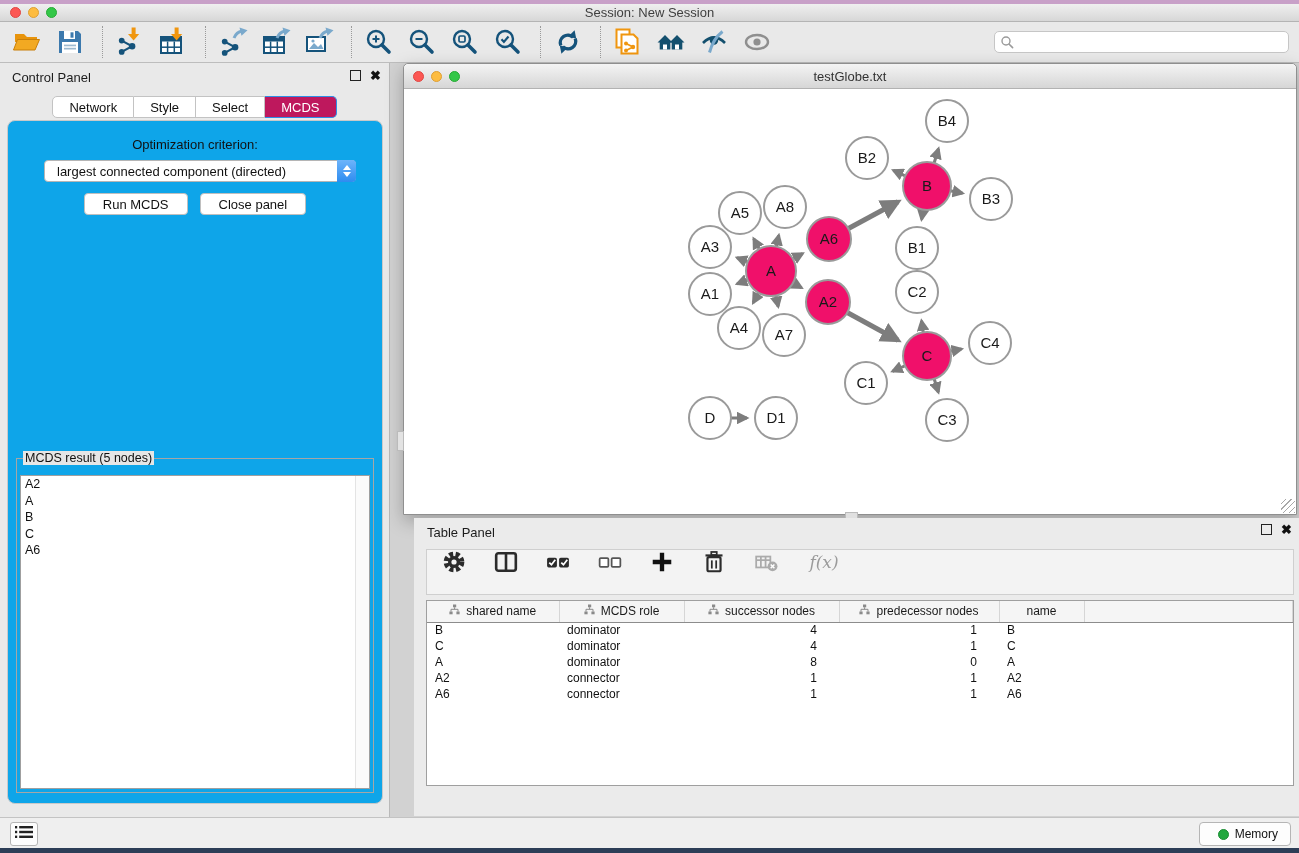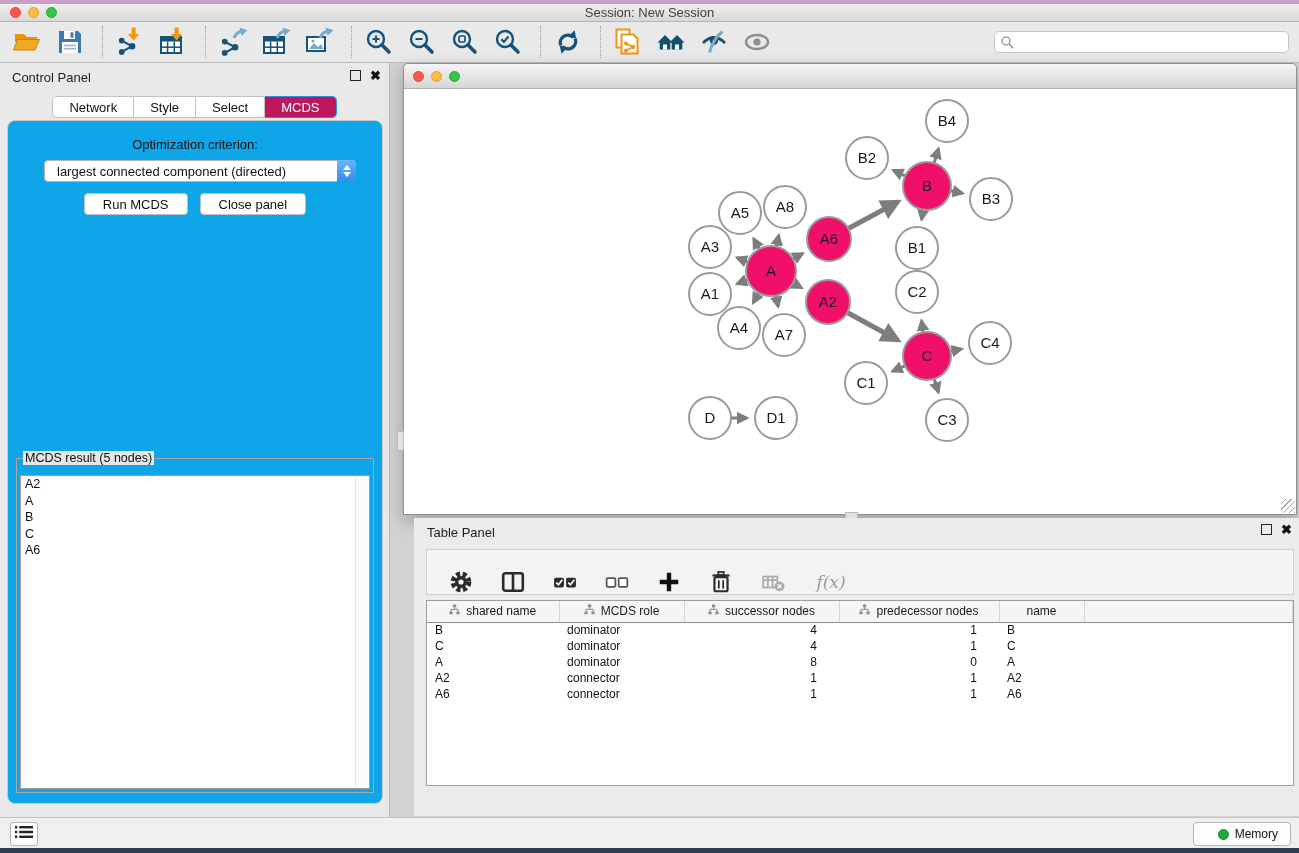--- a/index.html
+++ b/index.html
@@ -76,36 +76,36 @@
   .net-canvas { position:relative; width:892px; height:425px; background:#fff; overflow:hidden; }
   .resize-grip { position:absolute; right:1px; bottom:1px; width:14px; height:14px;
     background:repeating-linear-gradient(135deg, transparent 0 3px, #a8a8a8 3px 4px); }
   .divider-handle-v { position:absolute; left:-7px; top:367px; width:7px; height:20px; background:#e3e3e3; border:1px solid #bbb; }
   .divider-handle-h { position:absolute; left:440px; top:449px; width:13px; height:7px; background:#e0e0e0; border:1px solid #bbb; }
 
   
   .table-panel { position:absolute; left:414px; top:455px; width:889px; height:298px; background:#ebebeb; }
   .tp-header { position:absolute; left:13px; top:7px; font-size:13px; color:#1c1c1c; }
   .tp-toolbar { position:absolute; left:12px; right:9px; top:31px; height:46px; background:#f3f3f3;
-    border:1px solid #cfcfcf; display:flex; align-items:flex-end; gap:28px; padding-left:22px; }
+    border:1px solid #cfcfcf; display:flex; align-items:flex-start; gap:28px; padding-left:15px; }
   .tp-icon { display:flex; align-items:center; justify-content:center; width:24px; height:24px; }
   .fxtext { font-family:"DejaVu Serif", serif; font-style:italic; font-size:17px; color:#9b9b9b; }
   .tp-table-wrap { position:absolute; left:12px; right:9px; top:82px; height:186px; background:#fff; border:1px solid #9f9f9f; }
   table.node-table { border-collapse:collapse; width:100%; table-layout:fixed; }
   .node-table th { height:21px; background:#f5f5f5; border-bottom:1px solid #8c8c8c; border-right:1px solid #d6d6d6;
     font-size:12px; font-weight:normal; color:#1a1a1a; text-align:center; overflow:hidden; white-space:nowrap; }
   .th-inner { display:flex; align-items:center; justify-content:center; gap:6px; }
   .node-table td { height:16px; font-size:12px; color:#111; padding:0 8px; white-space:nowrap; overflow:hidden; }
   .node-table td.num { text-align:right; padding-right:22px; }
   .tp-tabs { position:absolute; left:0; right:0; top:271px; display:flex; justify-content:center; }
   
   .statusbar { position:absolute; left:0; top:817px; width:1299px; height:31px; background:#efefef; border-top:1px solid #c3c3c3; }
   .list-btn { position:absolute; left:10px; top:4px; width:28px; height:24px; background:#fdfdfd;
     border:1px solid #b5b5b5; border-radius:3px; display:flex; align-items:center; justify-content:center; }
-  .memory-btn { position:absolute; right:8px; top:4px; height:24px; padding:0 12px 0 24px; background:#fdfdfd;
+  .memory-btn { position:absolute; right:8px; top:4px; height:24px; padding:0 12px 0 18px; background:#fdfdfd;
     border:1px solid #b5b5b5; border-radius:4px; display:flex; align-items:center; gap:6px; font-size:12px; color:#111; }
   .memory-dot { width:11px; height:11px; border-radius:50%; background:#21a73e; border:1px solid #1b8c33; }
   .bottom-dark { position:absolute; left:0; top:848px; width:1299px; height:5px; background:#2d3e57; }
 </style>
 </head>
 <body>
 
 <div id="root">
 
   <div class="titlebar">
@@ -333,20 +333,21 @@
       </div>
     </div>
 
     <div class="net-window">
       <div class="net-titlebar">
         <div class="lights">
           <span class="light red"></span>
           <span class="light yellow"></span>
           <span class="light green"></span>
         </div>
+        <div class="net-title">testGlobe.txt</div>
       </div>
       <div class="net-canvas">
         <svg id="graph-svg" width="892" height="425" viewBox="0 0 892 425" font-family="Liberation Sans, sans-serif">
           <defs>
             <marker id="arrowhead" viewBox="0 0 10 10" refX="8" refY="5" markerWidth="4.2" markerHeight="4.2" orient="auto" markerUnits="strokeWidth">
               <path d="M0 0 L10 5 L0 10 z" fill="#7d7d7d"></path>
             </marker>
           </defs>
           <g id="graph-edges">
               <line x1="367" y1="182" x2="333.1" y2="194.8" stroke="#7D7D7D" stroke-width="3" marker-end="url(#arrowhead)"></line>

